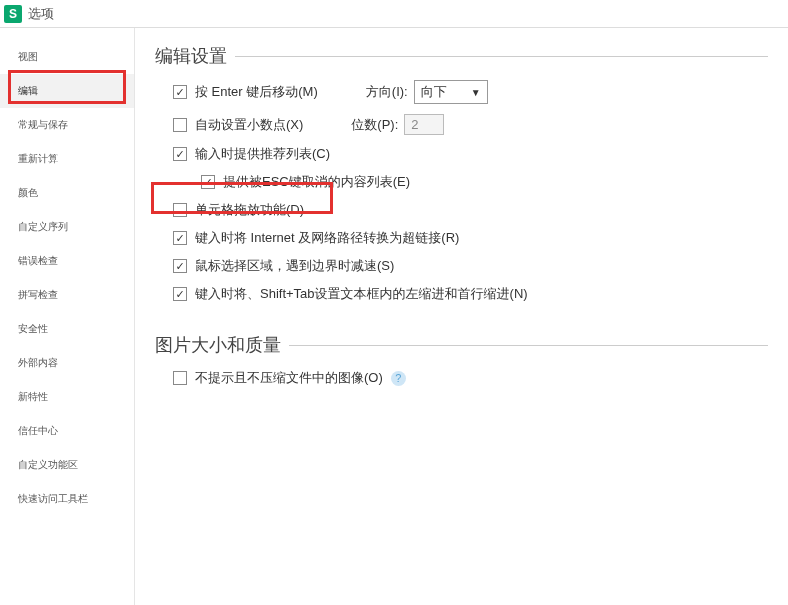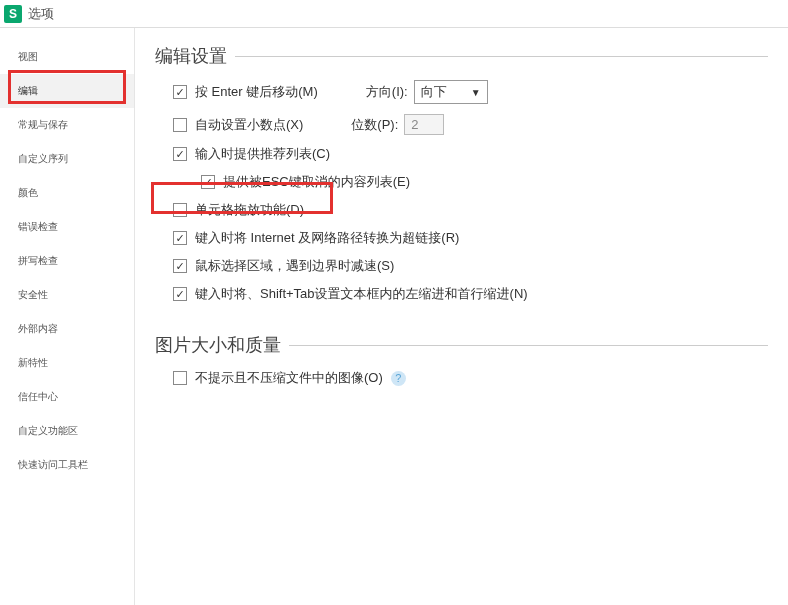--- a/index.html
+++ b/index.html
@@ -147,22 +147,23 @@
 <div class="titlebar">
   <span class="app-icon">S</span>
   <span class="titlebar-title">选项</span>
 </div>
 
 <div class="container">
   <div class="sidebar">
     <div class="side-item">视图</div>
     <div class="side-item active">编辑</div>
     <div class="side-item">常规与保存</div>
+    <div class="side-item">重新计算</div>
+    <div class="side-item">颜色</div>
     <div class="side-item">自定义序列</div>
-    <div class="side-item">颜色</div>
     <div class="side-item">错误检查</div>
     <div class="side-item">拼写检查</div>
     <div class="side-item">安全性</div>
     <div class="side-item">外部内容</div>
     <div class="side-item">新特性</div>
     <div class="side-item">信任中心</div>
     <div class="side-item">自定义功能区</div>
     <div class="side-item">快速访问工具栏</div>
     <div class="red-box1"></div>
   </div>

